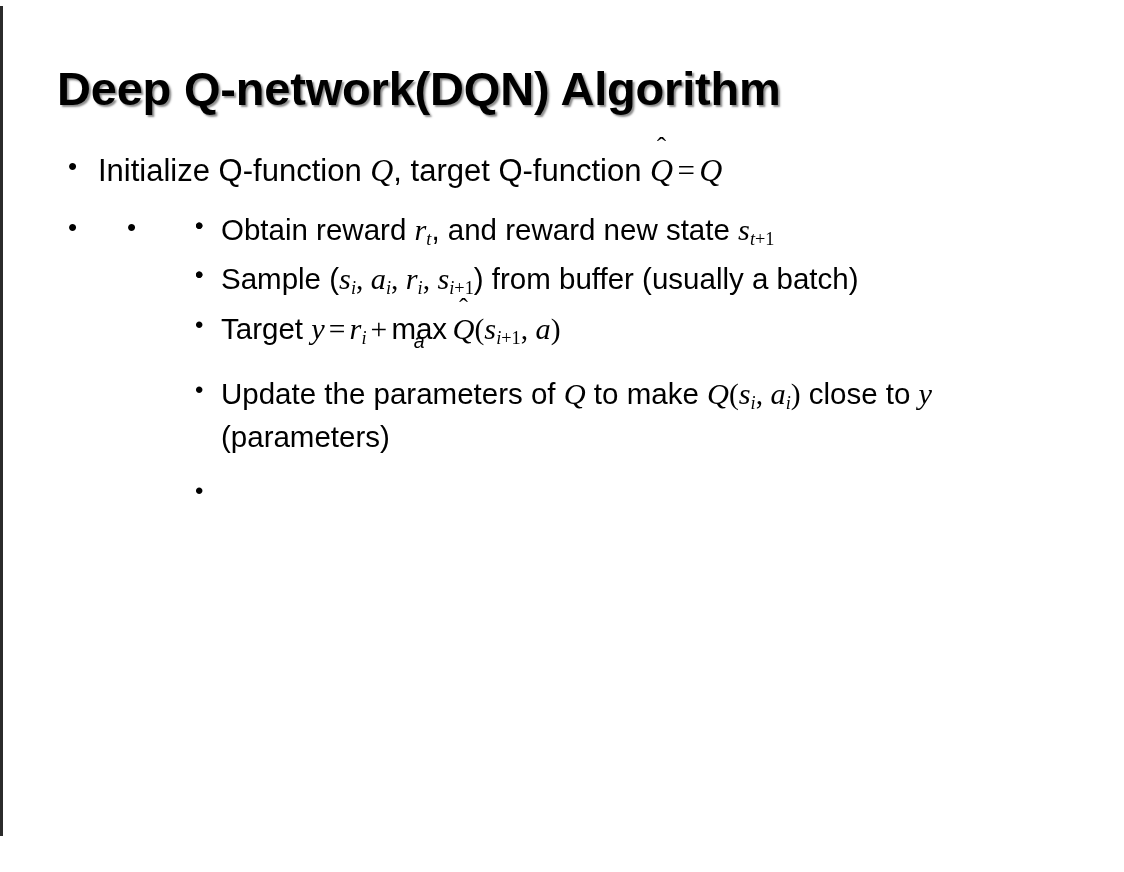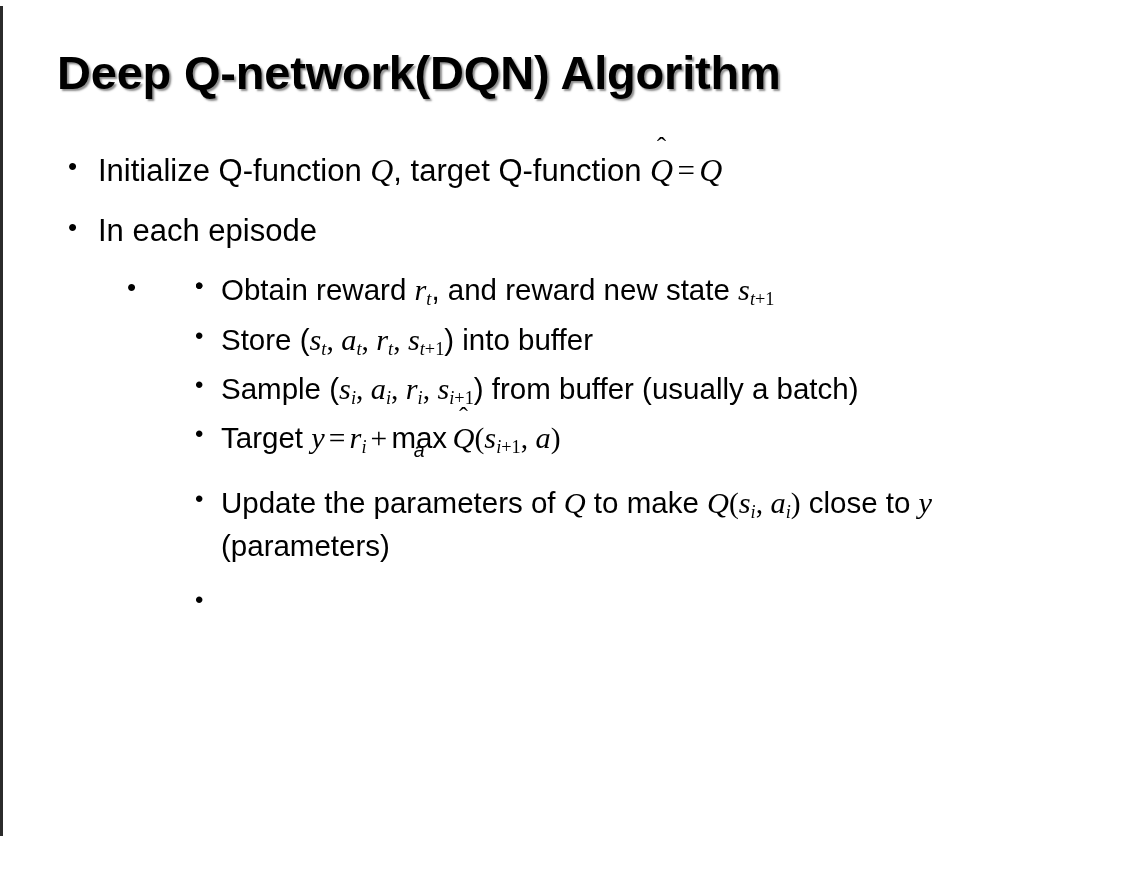--- a/index.html
+++ b/index.html
@@ -29,21 +29,21 @@
   .slide {
     position: absolute;
     inset: 0;
     background: #ffffff;
   }
 
   
   .slide-title {
     position: absolute;
     left: 57px;
-    top: 48px;
+    top: 64px;
     font-size: 47px;
     font-weight: 700;
     letter-spacing: -0.2px;
     line-height: 1.08;
     color: #000000;
     text-shadow: 2px 2px 2px rgba(120,120,120,0.85);
     white-space: nowrap;
   }
 
   
@@ -174,39 +174,37 @@
 
   <div class="body-list">
 
     <div class="bullet lvl1">
       <span class="dot">•</span>
       <span class="btext"><span>Initialize Q-function </span><span class="m">Q</span><span>, target Q-function </span><span class="qhat"><span class="hat">̂</span><span>Q</span></span><span class="op">=</span><span class="m">Q</span></span>
     </div>
 
     <div class="bullet lvl1">
       <span class="dot">•</span>
-      <span class="btext">In each episode</span>
     </div>
 
     <div class="bullet lvl2">
       <span class="dot">•</span>
     </div>
 
     <div class="bullet lvl3">
       <span class="dot">•</span>
     </div>
 
     <div class="bullet lvl3">
       <span class="dot">•</span>
       <span class="btext"><span>Obtain reward </span><span class="m">r</span><sub class="ms">t</sub><span>, and reward new state </span><span class="m">s</span><sub class="ms"><span>t</span><span class="num">+1</span></sub></span>
     </div>
 
     <div class="bullet lvl3">
       <span class="dot">•</span>
-      <span class="btext"><span>Store (</span><span class="m">s</span><sub class="ms">t</sub><span class="mr">, </span><span class="m">a</span><sub class="ms">t</sub><span class="mr">, </span><span class="m">r</span><sub class="ms">t</sub><span class="mr">, </span><span class="m">s</span><sub class="ms"><span>t</span><span class="num">+1</span></sub><span>) into buffer</span></span>
     </div>
 
     <div class="bullet lvl3">
       <span class="dot">•</span>
       <span class="btext"><span>Sample (</span><span class="m">s</span><sub class="ms">i</sub><span class="mr">, </span><span class="m">a</span><sub class="ms">i</sub><span class="mr">, </span><span class="m">r</span><sub class="ms">i</sub><span class="mr">, </span><span class="m">s</span><sub class="ms"><span>i</span><span class="num">+1</span></sub><span>) from buffer (usually a batch)</span></span>
     </div>
 
     <div class="bullet lvl3" style="margin-bottom:22px;">
       <span class="dot">•</span>
       <span class="btext"><span>Target </span><span class="m">y</span><span class="op">=</span><span class="m">r</span><sub class="ms">i</sub><span class="op">+</span><span class="maxop"><span class="mx">max</span><span class="und">a</span></span><span class="qhat" style="margin-left:0.18em;"><span class="hat">̂</span><span>Q</span></span><span class="mr">(</span><span class="m">s</span><sub class="ms"><span>i</span><span class="num">+1</span></sub><span class="mr">, </span><span class="m">a</span><span class="mr">)</span></span>

